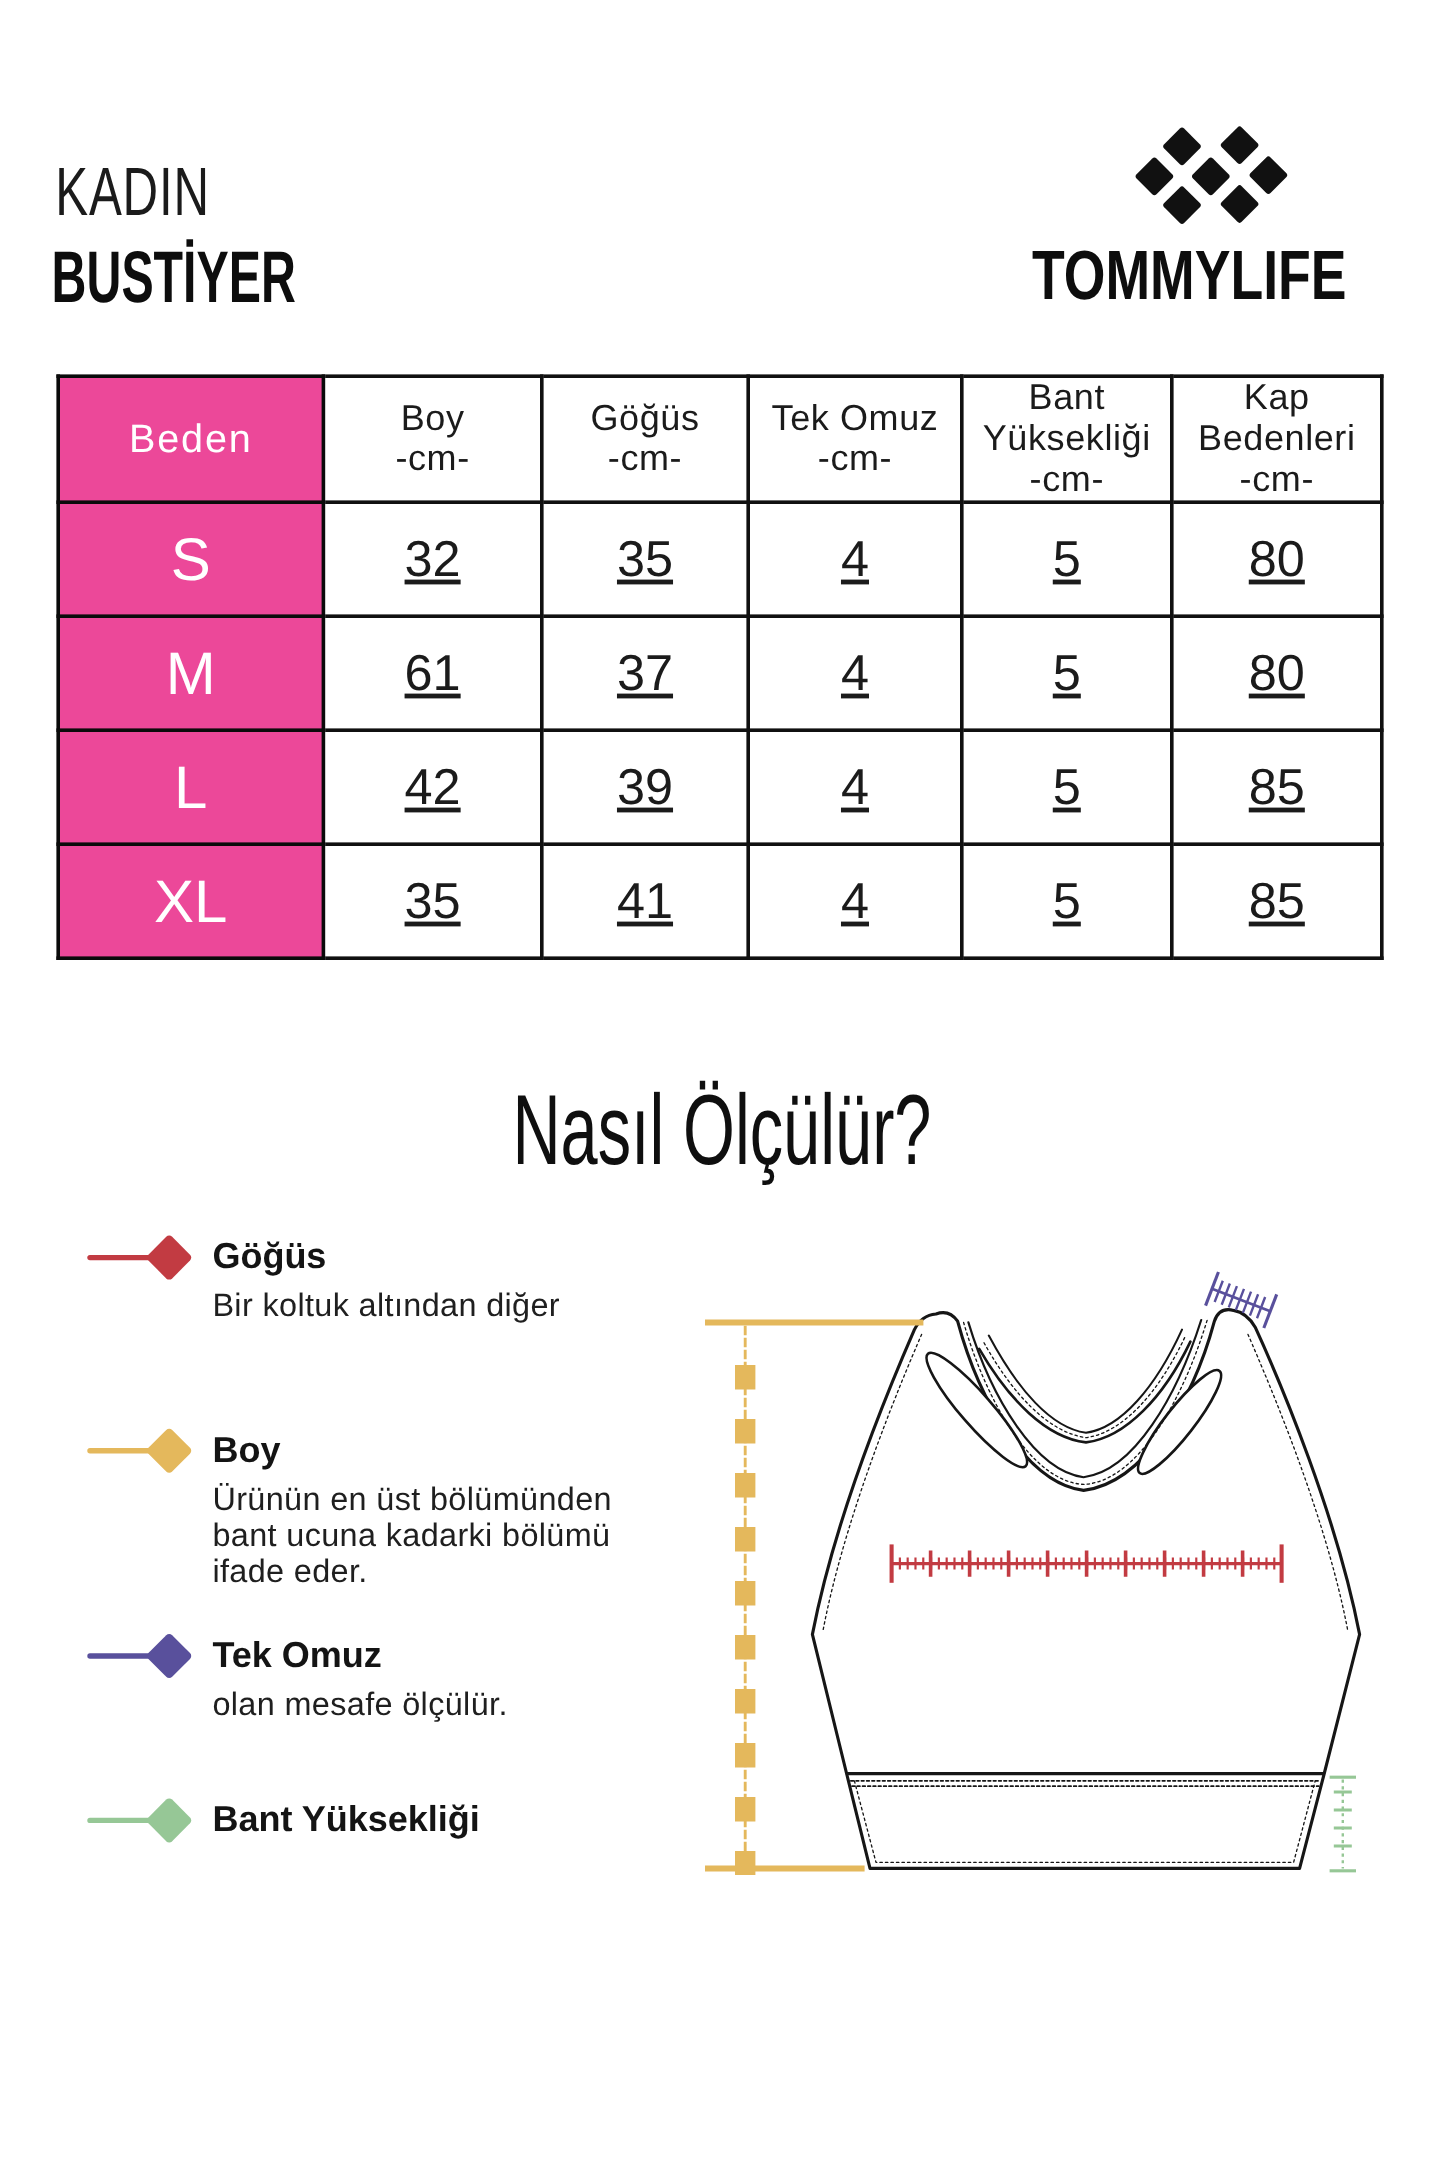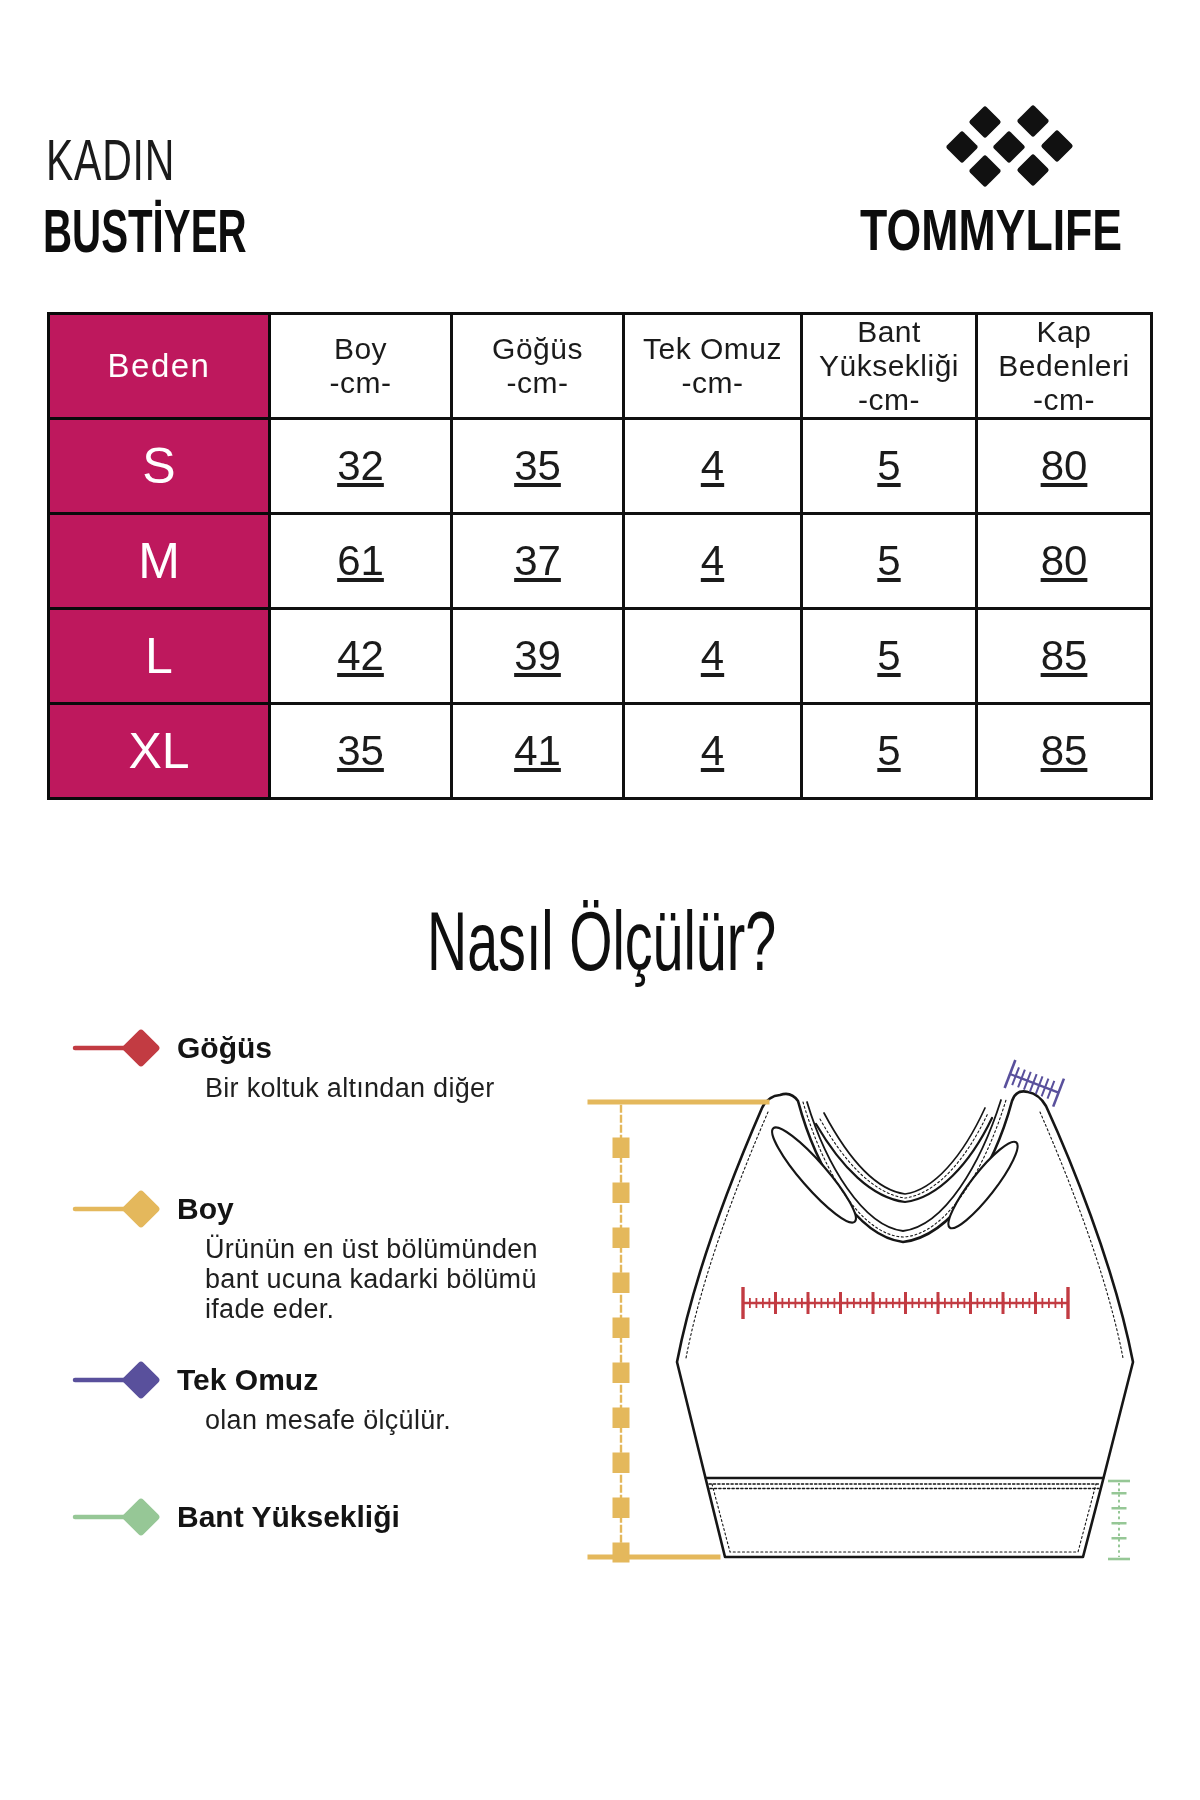--- a/index.html
+++ b/index.html
@@ -11,35 +11,35 @@
   
   .h-kadin{left:46px;top:132px;font-size:57px;font-weight:300;letter-spacing:1px;transform:scaleX(0.72);color:#1b1b1b;}
   .h-bustiyer{left:43px;top:201px;font-size:61px;font-weight:800;transform:scaleX(0.66);color:#0d0d0d;}
   .h-brand{left:860px;top:201px;font-size:58px;font-weight:800;transform:scaleX(0.77);color:#0d0d0d;}
 
   
   table.size-table{position:absolute;left:47px;top:312px;width:1103px;height:476px;
     border-collapse:collapse;table-layout:fixed;}
   .size-table th,.size-table td{border:3px solid #101010;text-align:center;vertical-align:middle;padding:0;}
   .size-table th{font-size:30px;font-weight:400;line-height:34px;letter-spacing:0.5px;color:#1b1b1b;}
-  .size-table .beden-col{background:#be185d;color:#ffffff;border-color:#0a0a0a;}
+  .size-table .beden-col{background:#ec4899;color:#ffffff;border-color:#0a0a0a;}
   .size-table th.beden-col{font-size:33px;letter-spacing:1.5px;}
   .size-table td.size-cell{font-size:50px;font-weight:400;}
   .size-table td.num-cell{font-size:42px;color:#1b1b1b;text-decoration:underline;}
   .size-table tr{height:95px;}
 
   
   .m-title{left:427px;top:900px;font-size:83px;font-weight:400;transform:scaleX(0.67);color:#0f0f0f;}
 
   .legend-item{position:absolute;left:70px;width:470px;}
   .legend-marker{position:absolute;left:0;top:-13px;}
   .legend-text{margin-left:107px;}
   .legend-title{font-size:30px;font-weight:700;line-height:34px;color:#141414;}
   .legend-desc{margin-top:8px;font-size:27px;line-height:30px;letter-spacing:0.3px;color:#1f1f1f;}
-  .legend-desc span{display:block;margin-left:28px;}
+  .legend-desc span{display:block;}
   .li-1{top:1031px;} .li-2{top:1192px;} .li-3{top:1363px;} .li-4{top:1500px;}
 
   .diagram{position:absolute;left:560px;top:1040px;}
 </style>
 </head>
 <body>
 
 <div class="abs cond h-kadin">KADIN</div>
 <div class="abs cond h-bustiyer">BUSTİYER</div>
 

